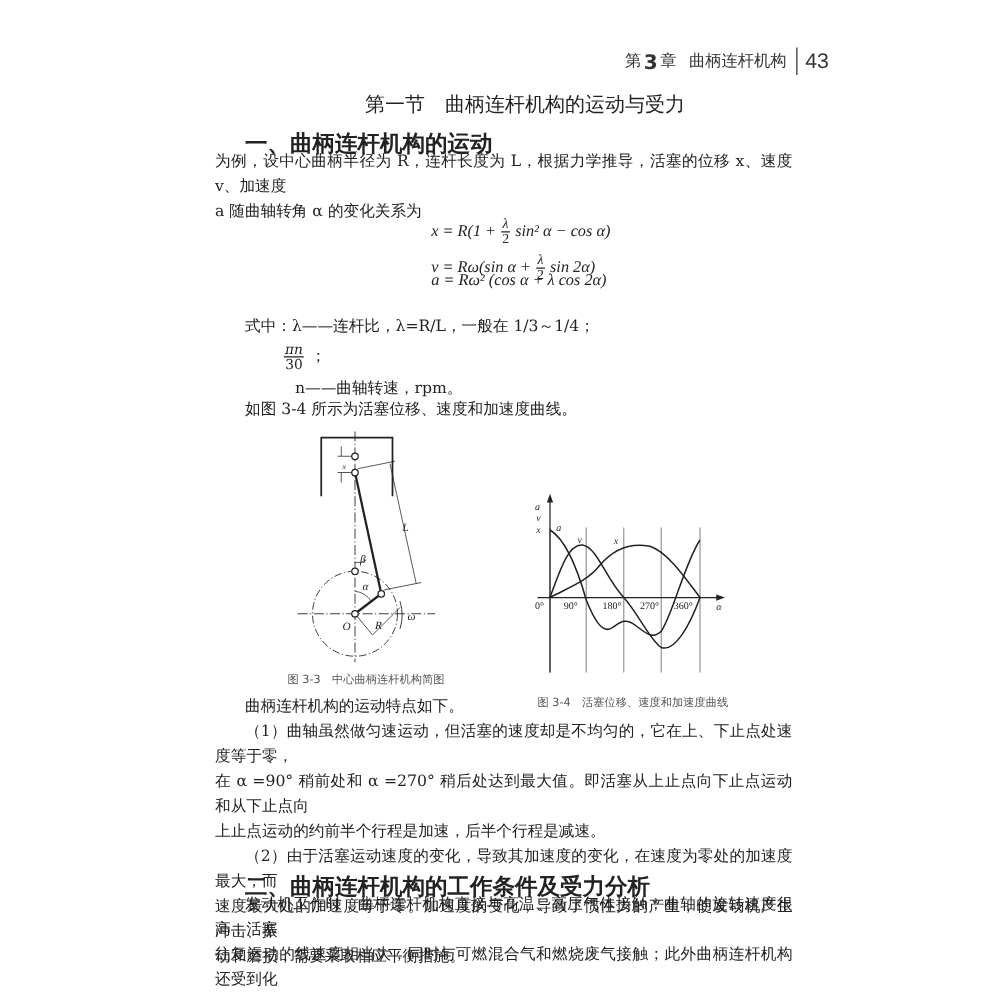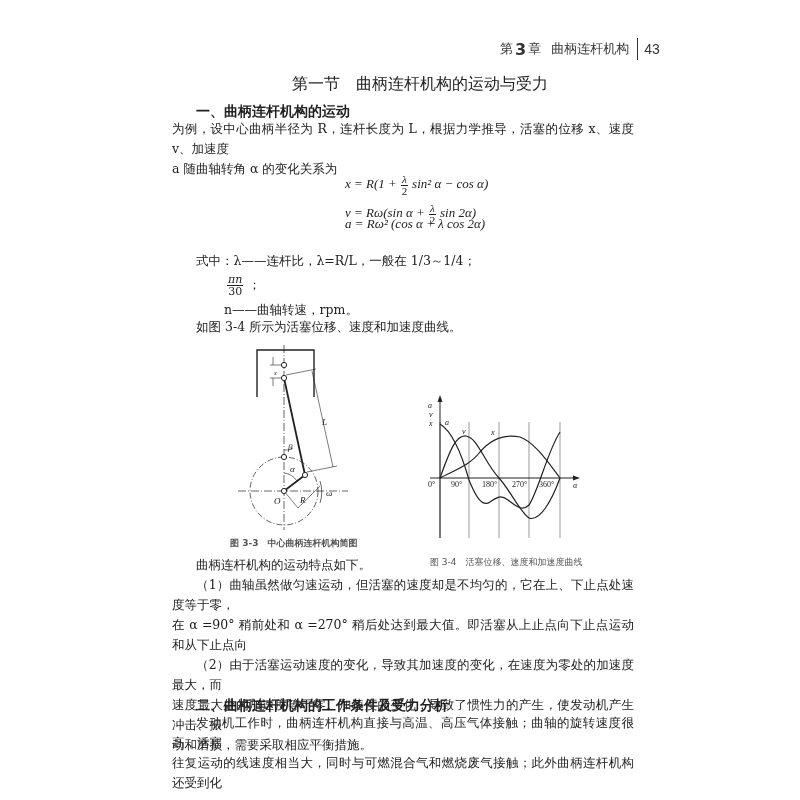--- a/index.html
+++ b/index.html
@@ -1,23 +1,23 @@
 <!DOCTYPE html>
 <html><head>
 <meta charset="utf-8">
 <style>
   html,body{margin:0;padding:0;background:#fff;}
   body{width:800px;height:800px;position:relative;overflow:hidden;font-family:"DejaVu Serif","Liberation Serif",serif;color:#222;}
   .abs{position:absolute;}
   .hdr{top:38px;left:500px;font-family:"DejaVu Sans","Liberation Sans",sans-serif;font-size:13px;color:#333;display:flex;align-items:center;}
   .hdr .chap-num{font-weight:bold;font-size:16px;margin:0 2px;}
   .hdr .sep{display:inline-block;width:1px;height:22px;background:#333;margin:0 6px 0 8px;}
-  .hdr .page-num{font-size:14px;font-family:"Liberation Sans",sans-serif;}
+  .hdr .page-num{font-size:17px;font-family:"Liberation Sans",sans-serif;}
   .section-title{top:74px;left:0;width:800px;text-align:center;font-family:"DejaVu Sans","Liberation Sans",sans-serif;font-size:16px;color:#222;padding-left:20px;}
-  .h2{font-family:"DejaVu Sans","Liberation Sans",sans-serif;font-weight:bold;font-size:14px;left:196px;}
+  .h2{font-family:"DejaVu Sans","Liberation Sans",sans-serif;font-weight:bold;font-size:18px;left:196px;}
   .p{font-size:12.5px;line-height:20px;left:172px;width:462px;text-align:justify;}
   .indent{text-indent:24px;}
   .formula{left:345px;font-size:13px;font-family:"Liberation Serif",serif;font-style:italic;}
   .frac{display:inline-block;vertical-align:middle;text-align:center;font-size:11px;line-height:11px;margin:0 1px;}
   .frac span{display:block;}
   .frac .num{border-bottom:1px solid #222;padding:0 1px;}
   .up{font-style:normal;}
   .cap{font-family:"DejaVu Sans","Liberation Sans",sans-serif;font-size:9px;color:#555;}
 </style>
 </head>
@@ -51,21 +51,21 @@
   <span class="frac"><span class="num">λ</span><span class="up">2</span></span>
   <span>sin 2α)</span>
 </div>
 <div class="abs formula" style="top:216px;">a = Rω² (cos α + λ cos 2α)</div>
 
 <div class="abs p" style="top:251px;left:196px;">式中：λ——连杆比，λ=R/L，一般在 1/3～1/4；</div>
 <div class="abs p" style="top:274px;left:226px;width:420px;">
   <span class="frac"><span class="num" style="font-style:italic">πn</span><span>30</span></span>
   <span>；</span>
 </div>
-<div class="abs p" style="top:300px;left:224px;">n——曲轴转速，rpm。</div>
+<div class="abs p" style="top:300px;left:236px;">n——曲轴转速，rpm。</div>
 <div class="abs p" style="top:317px;left:196px;">如图 3-4 所示为活塞位移、速度和加速度曲线。</div>
 
 <svg class="abs" style="left:230px;top:345px;" width="130" height="185" viewBox="0 0 130 185">
   <g stroke="#222" fill="none" stroke-width="1">
 
     <polyline points="27,52 27,5 84,5 84,52" stroke-width="1.4"></polyline>
 
     <line x1="54" y1="0" x2="54" y2="185" stroke-dasharray="8,2,1,2" stroke-width="0.7"></line>
 
     <line x1="40" y1="20" x2="52" y2="20" stroke-width="0.6"></line>
@@ -104,21 +104,21 @@
   <g font-family="Liberation Serif, serif" font-style="italic" font-size="9" fill="#222">
     <text x="44" y="30" font-size="6">x</text>
     <text x="92" y="80">L</text>
     <text x="58" y="105">β</text>
     <text x="60" y="127">α</text>
     <text x="70" y="158">R</text>
     <text x="44" y="159">O</text>
     <text x="96" y="151">ω</text>
   </g>
 </svg>
-<div class="abs cap" style="top:537px;left:230px;font-weight:bold;">图 3-3　中心曲柄连杆机构简图</div>
+<div class="abs cap" style="top:537px;left:230px;">图 3-3　中心曲柄连杆机构简图</div>
 
 <svg class="abs" style="left:420px;top:390px;" width="175" height="160" viewBox="0 0 175 160">
   <g stroke="#999" stroke-width="1">
     <line x1="20" y1="32" x2="20" y2="148"></line>
     <line x1="49" y1="32" x2="49" y2="148"></line>
     <line x1="79" y1="32" x2="79" y2="148"></line>
     <line x1="109" y1="32" x2="109" y2="148"></line>
     <line x1="140" y1="32" x2="140" y2="148"></line>
   </g>
 
@@ -150,20 +150,21 @@
     <text x="92" y="97">270°</text>
     <text x="119" y="97">360°</text>
   </g>
 </svg>
 <div class="abs cap" style="top:556px;left:430px;">图 3-4　活塞位移、速度和加速度曲线</div>
 
 <div class="abs p" style="top:555px;">
   <div class="indent">曲柄连杆机构的运动特点如下。</div>
   <div class="indent">（1）曲轴虽然做匀速运动，但活塞的速度却是不均匀的，它在上、下止点处速度等于零，</div>
   <div>在 α =90° 稍前处和 α =270° 稍后处达到最大值。即活塞从上止点向下止点运动和从下止点向</div>
+  <div>上止点运动的约前半个行程是加速，后半个行程是减速。</div>
   <div class="indent">（2）由于活塞运动速度的变化，导致其加速度的变化，在速度为零处的加速度最大，而</div>
   <div>速度最大处的加速度等于零。加速度的变化，导致了惯性力的产生，使发动机产生冲击、振</div>
   <div>动和磨损，需要采取相应平衡措施。</div>
 </div>
 
 <div class="abs h2" style="top:697px;">二、曲柄连杆机构的工作条件及受力分析</div>
 <div class="abs p" style="top:713px;">
   <div class="indent">发动机工作时，曲柄连杆机构直接与高温、高压气体接触；曲轴的旋转速度很高，活塞</div>
   <div>往复运动的线速度相当大，同时与可燃混合气和燃烧废气接触；此外曲柄连杆机构还受到化</div>
 </div>

